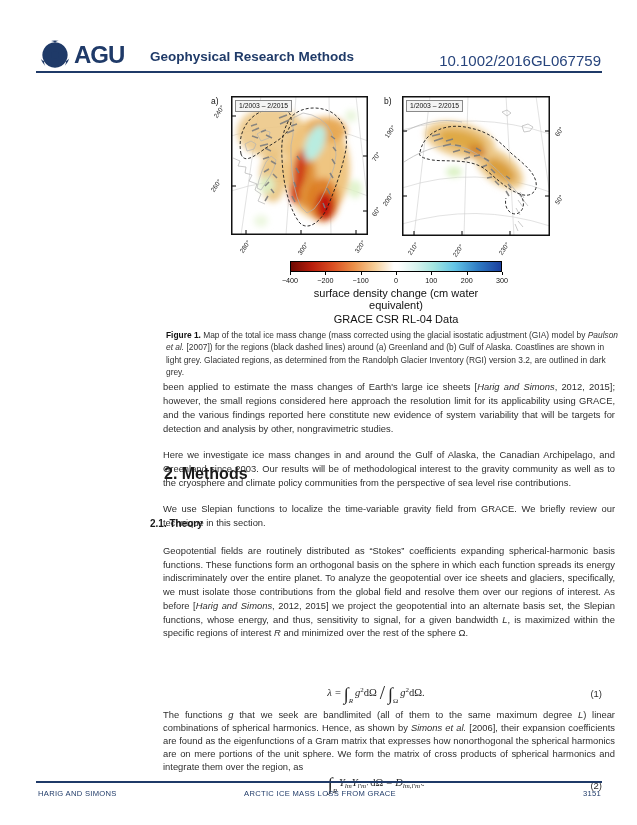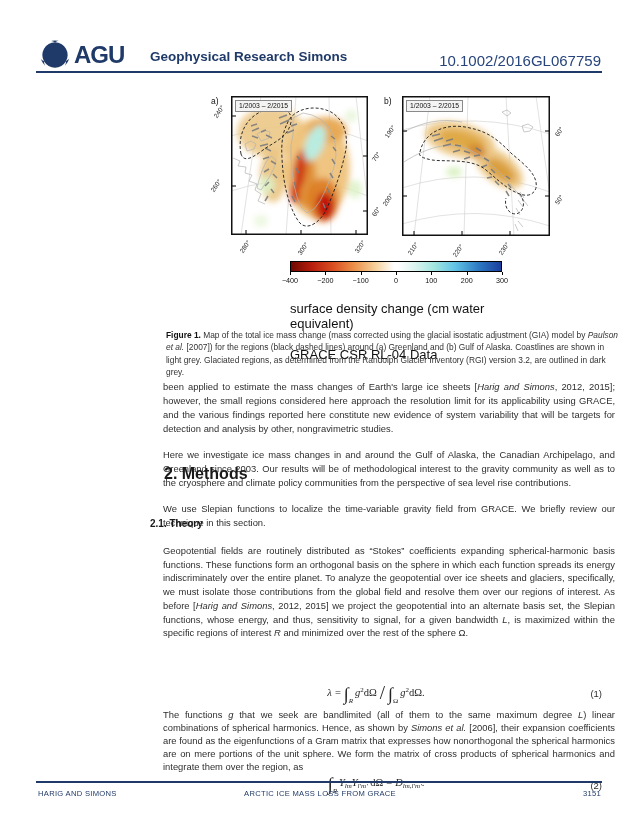--- a/index.html
+++ b/index.html
@@ -23,21 +23,21 @@
   
   .cb{position:absolute;left:290px;top:261px;width:212px;}
   .cb-bar{height:9px;border:1px solid #000;
     background:linear-gradient(to right,#6e0902 0%,#b81e0c 10%,#da4f22 20%,#eb9049 30%,#f6cf99 40%,
     #ffffff 49%,#ffffff 51%,#d6f3ee 60%,#a3e6e0 68%,#62c4e6 78%,#2f7cc4 89%,#1b3f9e 100%);}
   .cb-ticks{position:relative;height:3px;}
   .cb-ticks i{position:absolute;width:1px;height:3px;background:#000;}
   .cb-labels{position:relative;height:9px;margin-top:1px;}
   .cb-lab{position:absolute;transform:translateX(-50%);font-size:7.2px;color:#111;}
   .p0{left:0}.p1{left:16.66%}.p2{left:33.33%}.p3{left:50%}.p4{left:66.66%}.p5{left:83.33%}.p6{left:100%}
-  .cb-axis,.cb-src{font-size:13px;color:#111;margin-top:16px;}
+  .cb-axis,.cb-src{text-align:center;font-size:11px;color:#111;margin-top:2px;}
   
   .caption{position:absolute;left:150px;top:313px;width:452px;font-size:8.4px;line-height:12.4px;color:#333;margin:16px;}
   .caption b{color:#111;}
   .caption .it{font-style:italic;}
   .body-p{position:absolute;left:151px;width:452px;margin:12px;font-size:9.4px;line-height:14px;
           color:#2e2e2e;text-align:justify;}
   .body-p .it{font-style:italic;}
   .h2{position:absolute;left:142px;margin:0;font-size:16px;font-weight:bold;color:#1a1a1a;padding-left:22px;}
   .h3{position:absolute;left:150px;margin:0;font-size:10px;font-weight:bold;color:#1a1a1a;}
   
@@ -68,21 +68,21 @@
       <circle cx="13" cy="13" r="12.5" fill="#1f3a68"></circle>
       <g fill="#ffffff">
         <path d="M13,2 a11,11 0 0 1 9.5,16.5 a7.2,7.2 0 0 0 -9.5,-16.5"></path>
         <path d="M13,2 a11,11 0 0 1 9.5,16.5 a7.2,7.2 0 0 0 -9.5,-16.5" transform="rotate(120 13 13)"></path>
         <path d="M13,2 a11,11 0 0 1 9.5,16.5 a7.2,7.2 0 0 0 -9.5,-16.5" transform="rotate(240 13 13)"></path>
       </g>
       <circle cx="13" cy="13" r="3.4" fill="#1f3a68"></circle>
     </svg>
     <span class="agu-text">AGU</span>
   </div>
-  <div class="journal-title">Geophysical Research Simons</div>
+  <div class="journal-title">Geophysical Research Methods</div>
   <div class="doi">10.1002/2016GL067759</div>
   <div class="rule top"></div>
 
   <span class="corner-label" style="left:211px;top:96px">a)</span>
   <div class="panel" style="left:231px;top:96px;width:137px;height:139px">
     <svg width="137" height="139" viewBox="0 0 137 139">
       <defs>
         <filter id="blurA" x="-60%" y="-60%" width="220%" height="220%">
             <feGaussianBlur stdDeviation="3.2"></feGaussianBlur>
           </filter>

